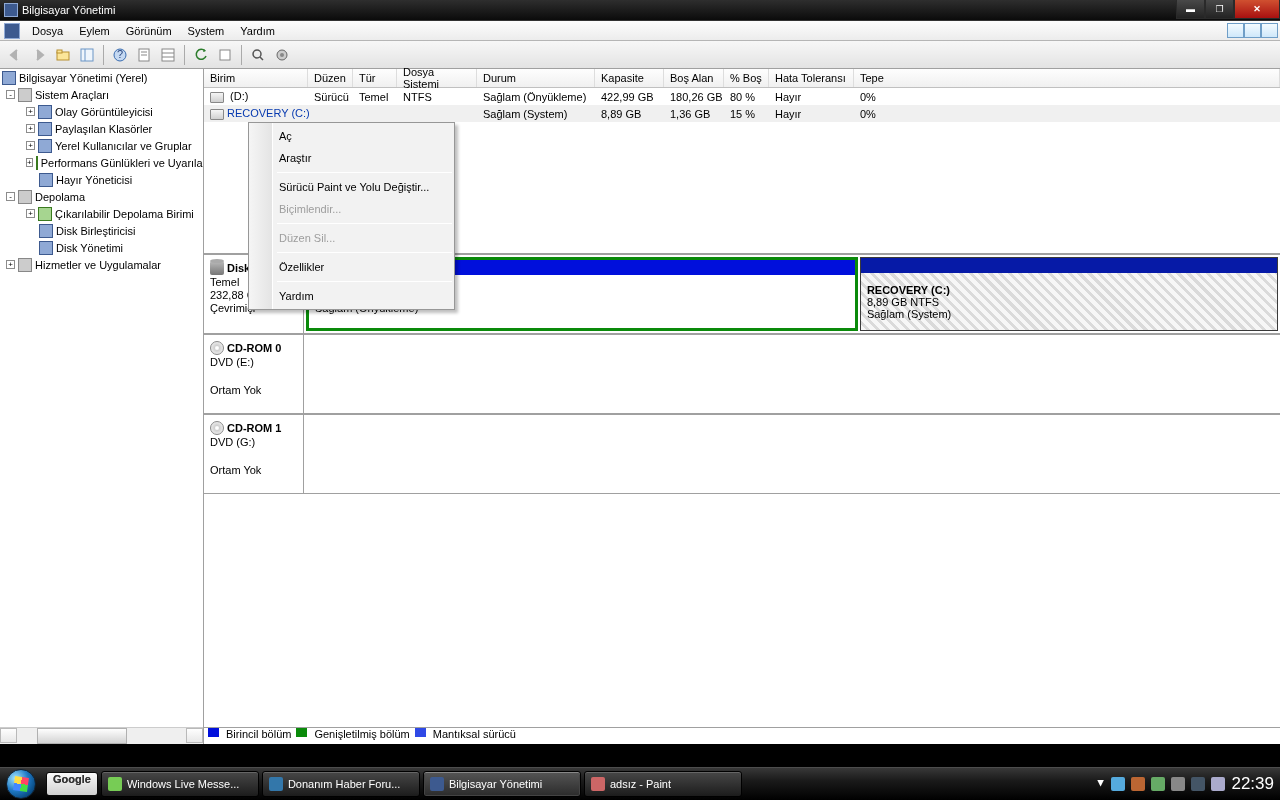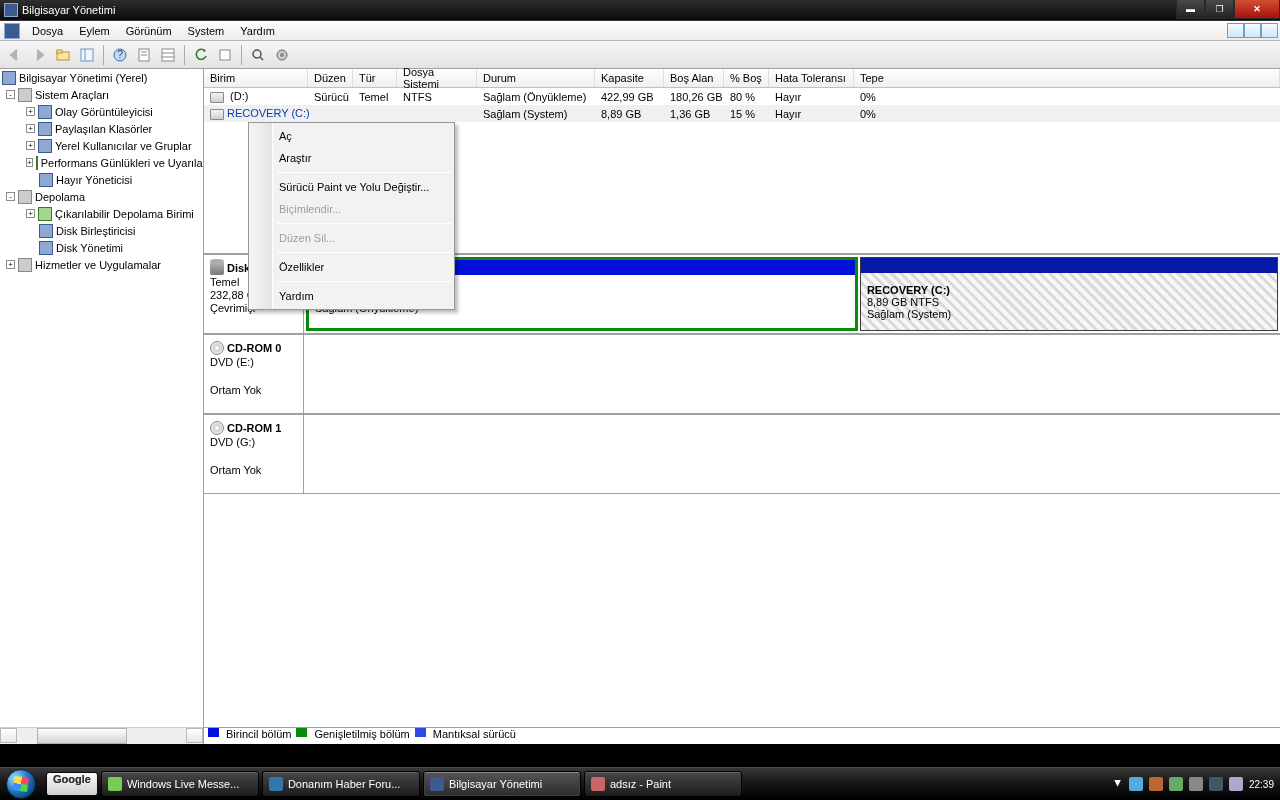--- a/index.html
+++ b/index.html
@@ -85,21 +85,21 @@
   .orb::after{ content:""; width:14px; height:14px; background: conic-gradient(#f46 0 25%, #4d4 0 50%, #48f 0 75%, #fd4 0 100%); transform: rotate(8deg);}
   .google-bar { height:24px; background:linear-gradient(#fafafa,#d0d0d0); border:1px solid #0a0a0a; border-radius:3px; padding:0 6px; display:flex; align-items:center; gap:4px; margin-left:4px;flex-direction:column;}
   .google-bar .gtxt { font-weight:bold; background:linear-gradient(#444,#444);-webkit-background-clip:text; color:#333; }
   .google-bar .gico { width:14px; height:14px; border-radius:2px; background:#888;}
   .google-bar .gsep { width:1px; height:18px; background:#999;}
   .task { height:26px; background:linear-gradient(#474747,#1c1c1c); border:1px solid #000; border-radius:3px; margin-left:3px; min-width:158px; max-width:158px; display:flex; align-items:center; padding:0 6px; color:#fff; gap:5px; box-shadow: inset 0 1px 0 #666;}
   .task .ticon { width:14px; height:14px; background:#6aa; border-radius:2px;}
   .task.active { background:linear-gradient(#555,#2b2b2b); box-shadow: inset 0 1px 0 #888, inset 0 0 0 1px #444;}
   .tray { margin-left:auto; display:flex; align-items:center; gap:6px; padding-right:6px; color:#fff; }
   .tray .ico { width:14px; height:14px; background:#7aa; border-radius:2px;}
-  .tray .clock { font-size:10px;text-align:right;}
+  .tray .clock { font-size:17px;text-align:right;}
   
   .c-birim { width:104px;} .c-duzen{width:45px;} .c-tur{width:44px;} .c-dosya{width:80px;} .c-durum{width:118px;} .c-kap{width:69px;} .c-bos{width:60px;} .c-pbos{width:45px;} .c-tol{width:85px;} .c-tepe{flex:1;}
 </style>
 </head>
 <body>
 
 <div class="title-bar">
   <span class="icon-app"></span>
   <span class="title">Bilgisayar Yönetimi</span>
   <div class="winbtns">

